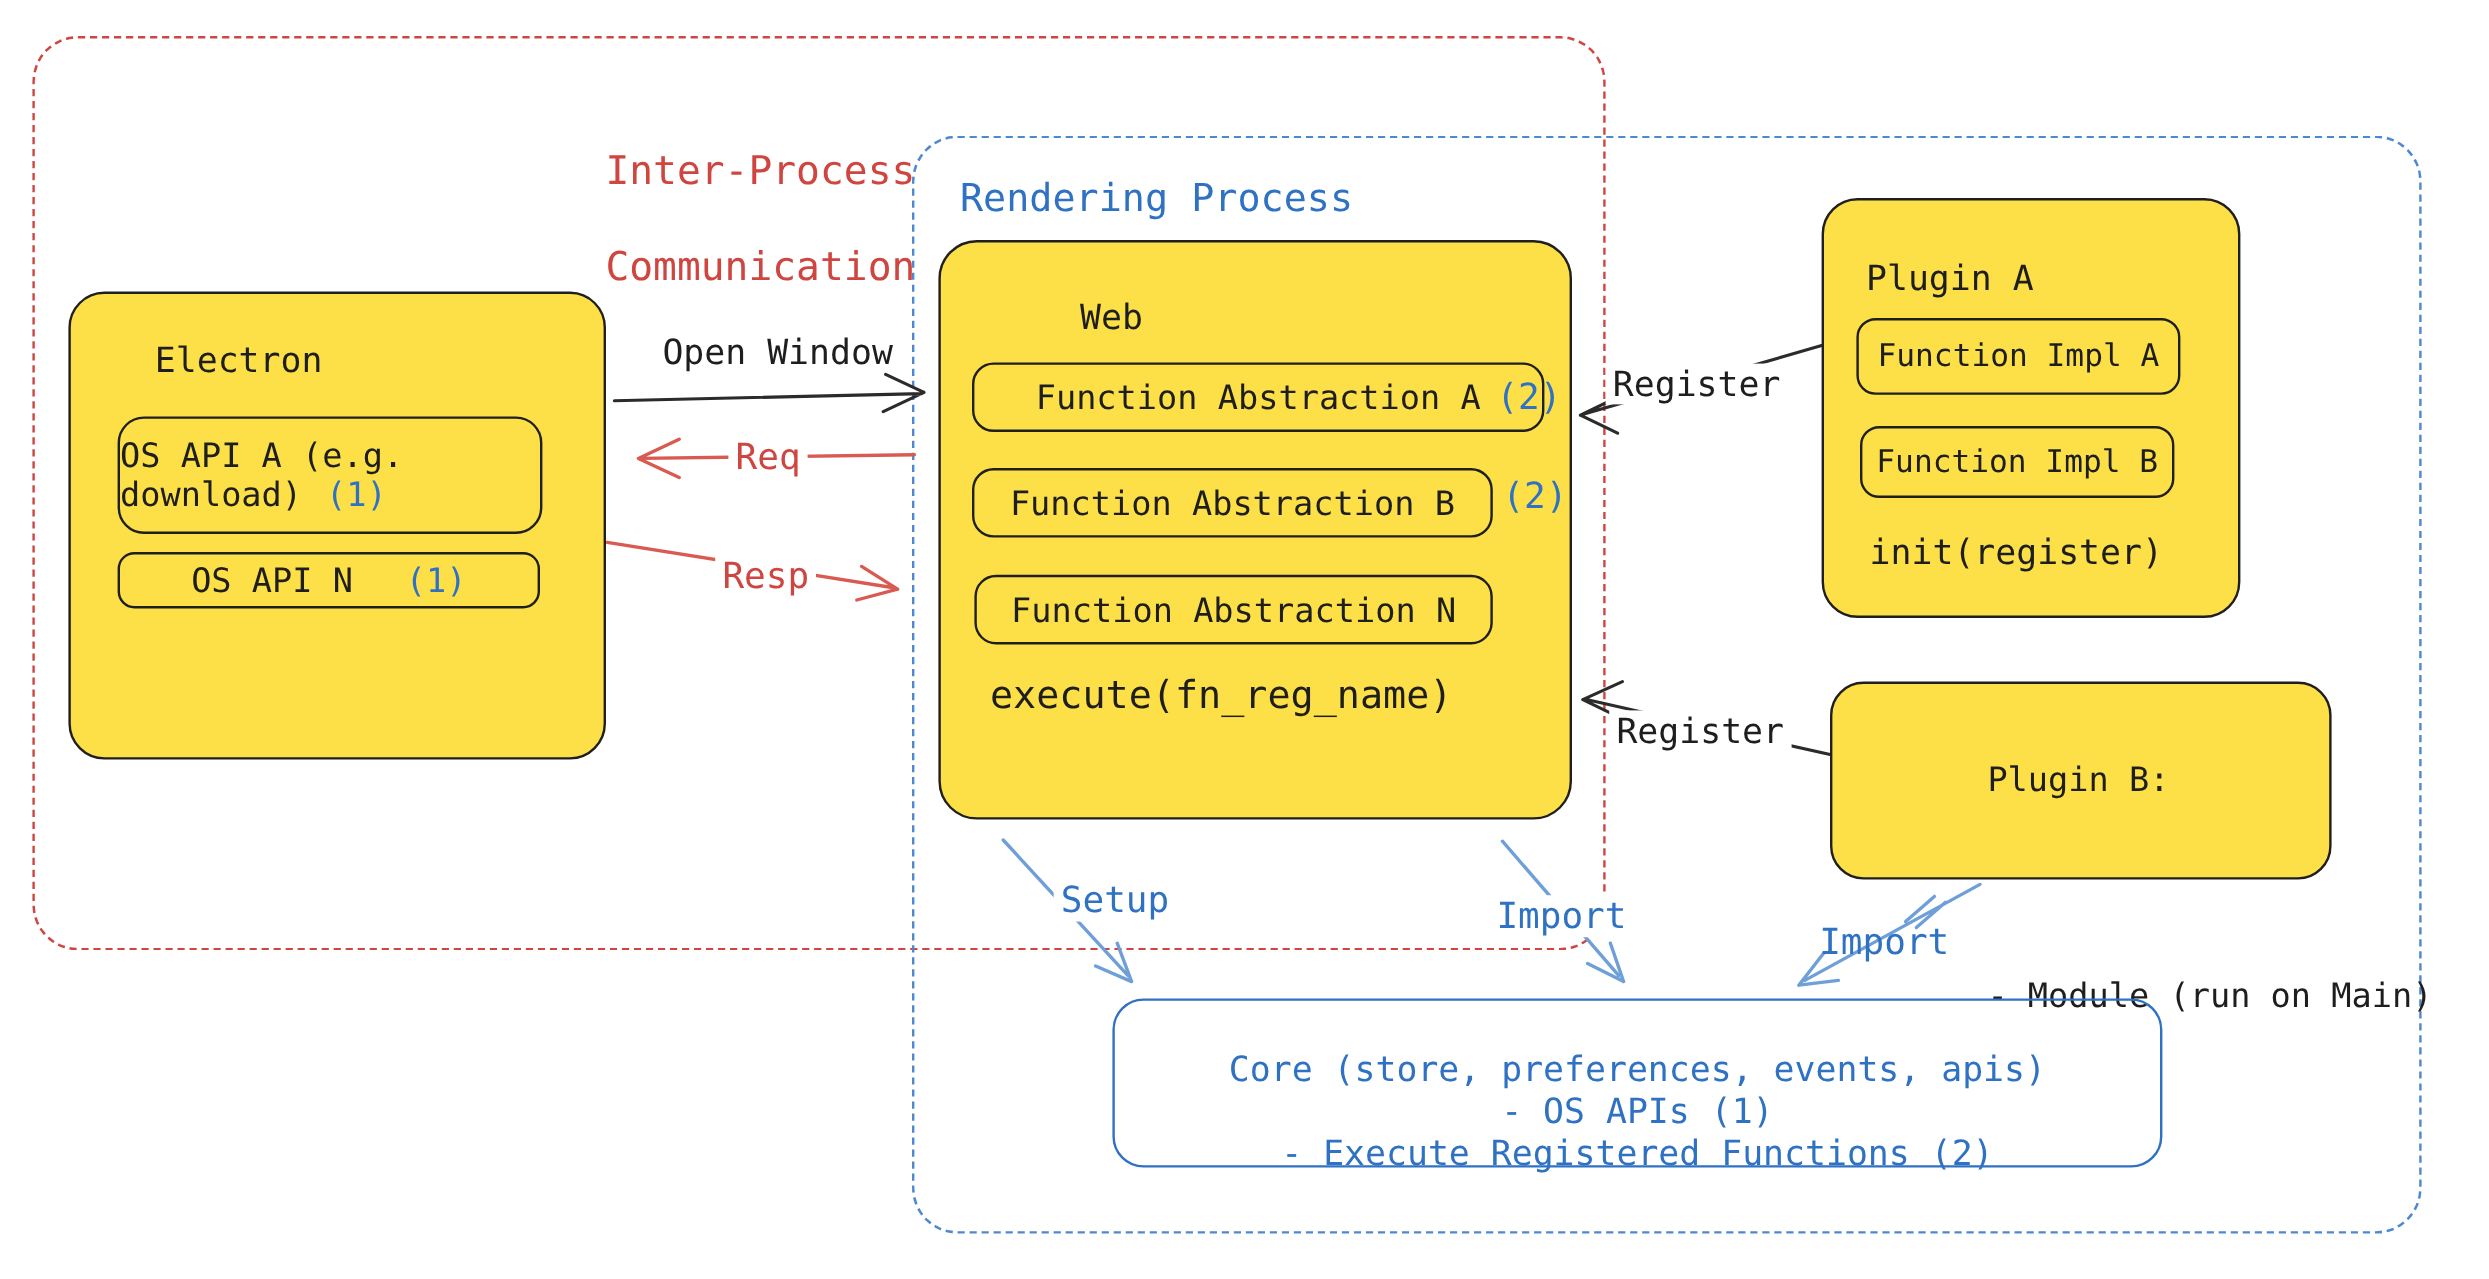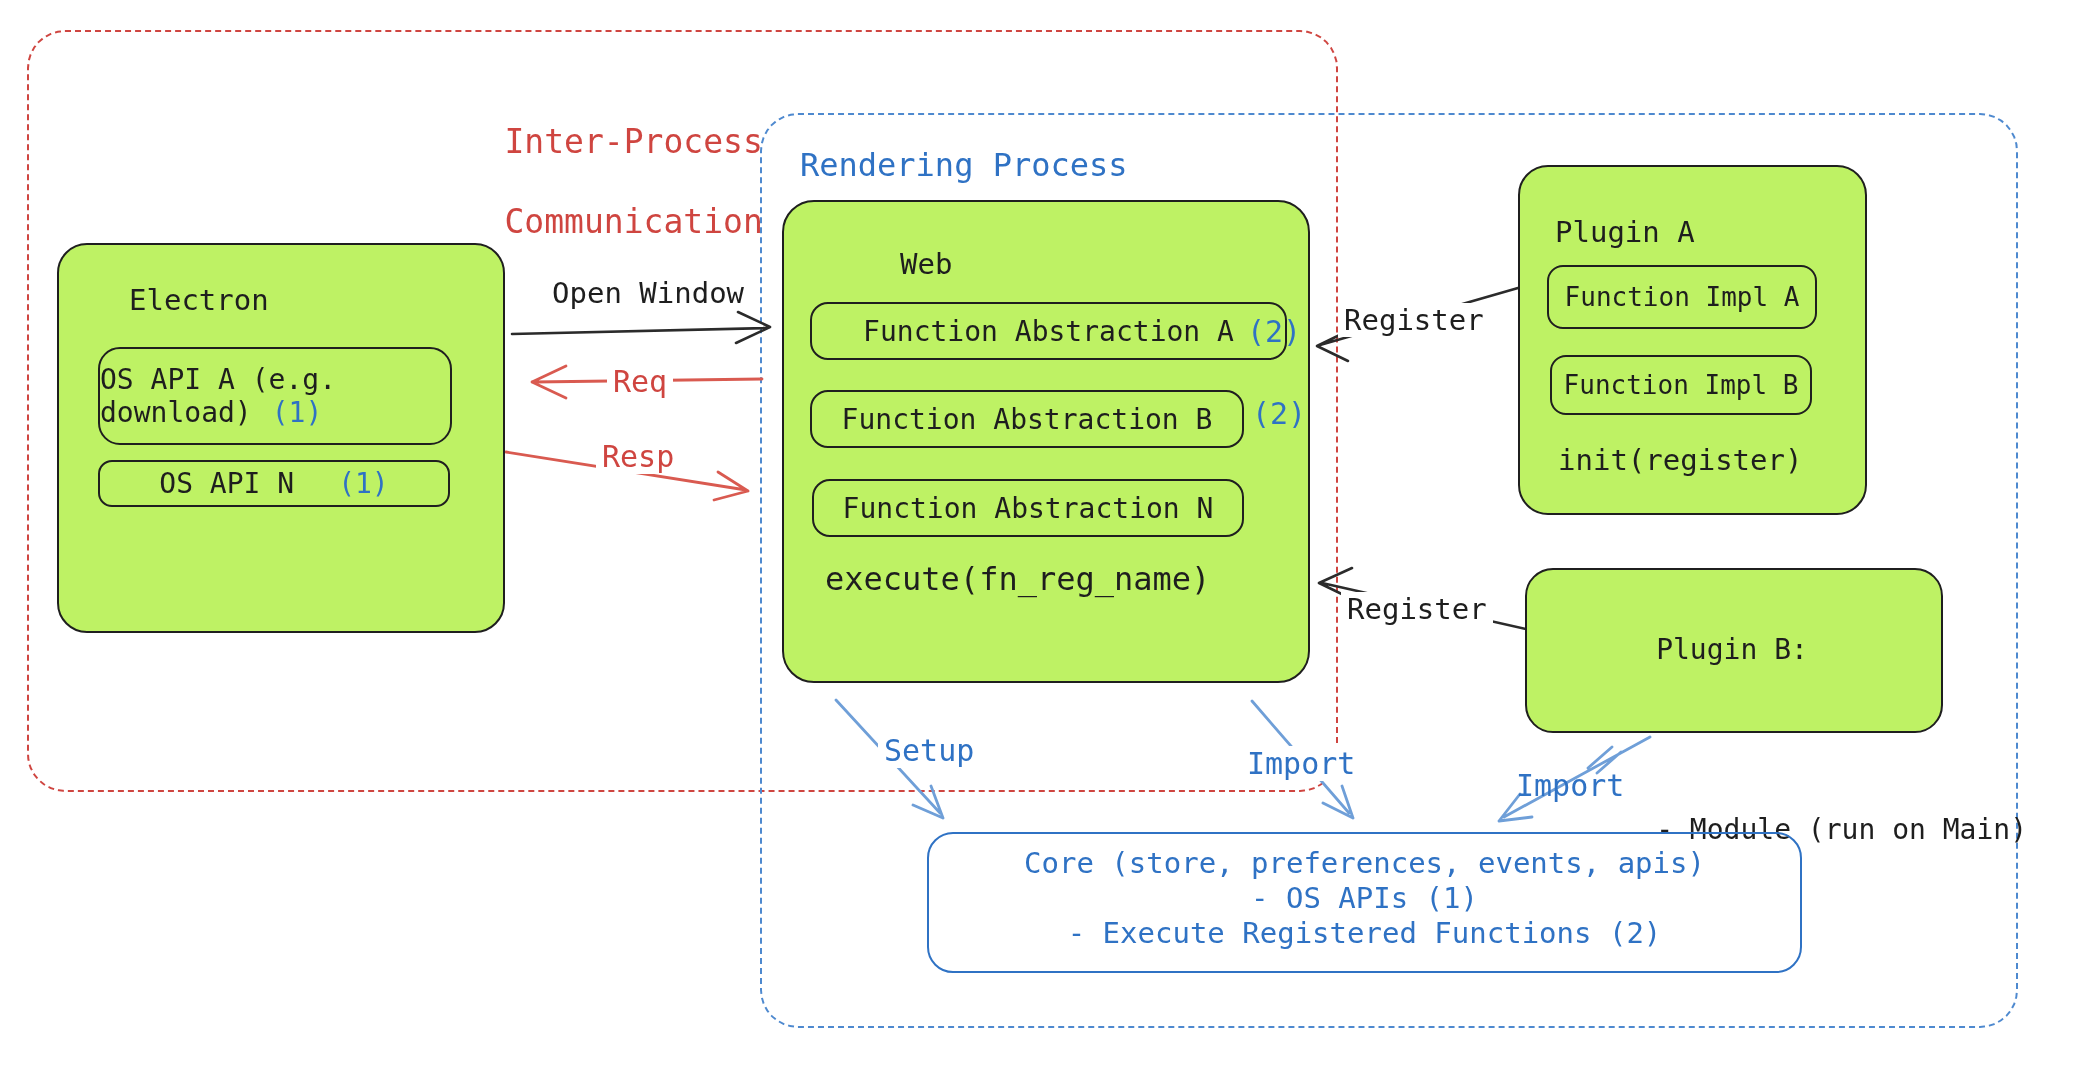--- a/index.html
+++ b/index.html
@@ -6,21 +6,21 @@
     --red:#cf4540; --red-soft:#d95a50;
     --blue:#2f72c4; --blue-soft:#6f9fd8; --blue-dash:#4e89cf;
     --ink:#1e1e1e;
   }
   html,body{margin:0;padding:0;background:#ffffff;}
   #canvas{
     position:relative;width:2074px;height:1066px;background:#ffffff;overflow:hidden;
     font-family:"DejaVu Sans Mono", monospace;color:var(--ink);
   }
   .abs{position:absolute;}
-  .sbox{position:absolute;border:2.4px solid #1f1f1f;border-radius:30px;background:#bef264;box-sizing:border-box;}
+  .sbox{position:absolute;border:2.4px solid #1f1f1f;border-radius:30px;background:#fde047;box-sizing:border-box;}
   .dash-red{position:absolute;border:2.6px dashed var(--red);border-radius:38px;box-sizing:border-box;}
   .dash-blue{position:absolute;border:2.6px dashed var(--blue-dash);border-radius:38px;box-sizing:border-box;}
   .lbl{position:absolute;white-space:pre;}
   .red{color:var(--red);}
   .blue{color:var(--blue);}
   .onwhite{background:#fff;padding:0 6px;}
   .cc{display:flex;align-items:center;justify-content:center;height:100%;width:100%;box-sizing:border-box;}
   .ccol{display:flex;flex-direction:column;align-items:flex-start;justify-content:center;height:100%;width:100%;box-sizing:border-box;}
   svg.overlay{position:absolute;left:0;top:0;pointer-events:none;}
   svg.overlay path{fill:none;stroke-linecap:round;stroke-linejoin:round;}
@@ -120,29 +120,29 @@
 
   <div class="sbox" style="left:1525px;top:568px;width:418px;height:165px;border-radius:28px;">
     <div class="lbl" style="left:28px;top:12px;font-size:28px;line-height:45px;">
       <span>Plugin B:</span><br>
       <br>
       <span>- Module (run on Main)</span>
     </div>
   </div>
 
   <div class="abs" style="left:927px;top:832px;width:875px;height:141px;border:2.4px solid var(--blue);border-radius:26px;box-sizing:border-box;">
-    <div class="blue" style="text-align:center;font-size:29px;line-height:35px;padding-top:12px;">
+    <div class="blue" style="text-align:center;font-size:29px;line-height:35px;padding-top:12px;margin-top:28px;">
       <span>Core (store, preferences, events, apis)</span><br>
       <span>- OS APIs (1)</span><br>
       <span>- Execute Registered Functions (2)</span>
     </div>
   </div>
 
   <div class="lbl" style="left:552px;top:276px;font-size:29px;">Open Window</div>
   <div class="lbl red onwhite" style="left:607px;top:364px;font-size:30px;">Req</div>
-  <div class="lbl red onwhite" style="left:596px;top:439px;font-size:30px;">Resp</div>
+  <div class="lbl red onwhite" style="left:596px;top:463px;font-size:30px;">Resp</div>
   <div class="lbl onwhite" style="left:1338px;top:303px;font-size:29px;">Register</div>
   <div class="lbl onwhite" style="left:1341px;top:592px;font-size:29px;">Register</div>
   <div class="lbl blue onwhite" style="left:850px;top:733px;font-size:30px;margin-left:28px;">Setup</div>
   <div class="lbl blue onwhite" style="left:1241px;top:746px;font-size:30px;">Import</div>
   <div class="lbl blue" style="left:1516px;top:768px;font-size:30px;">Import</div>
 
 </div>
 
 </body></html>

